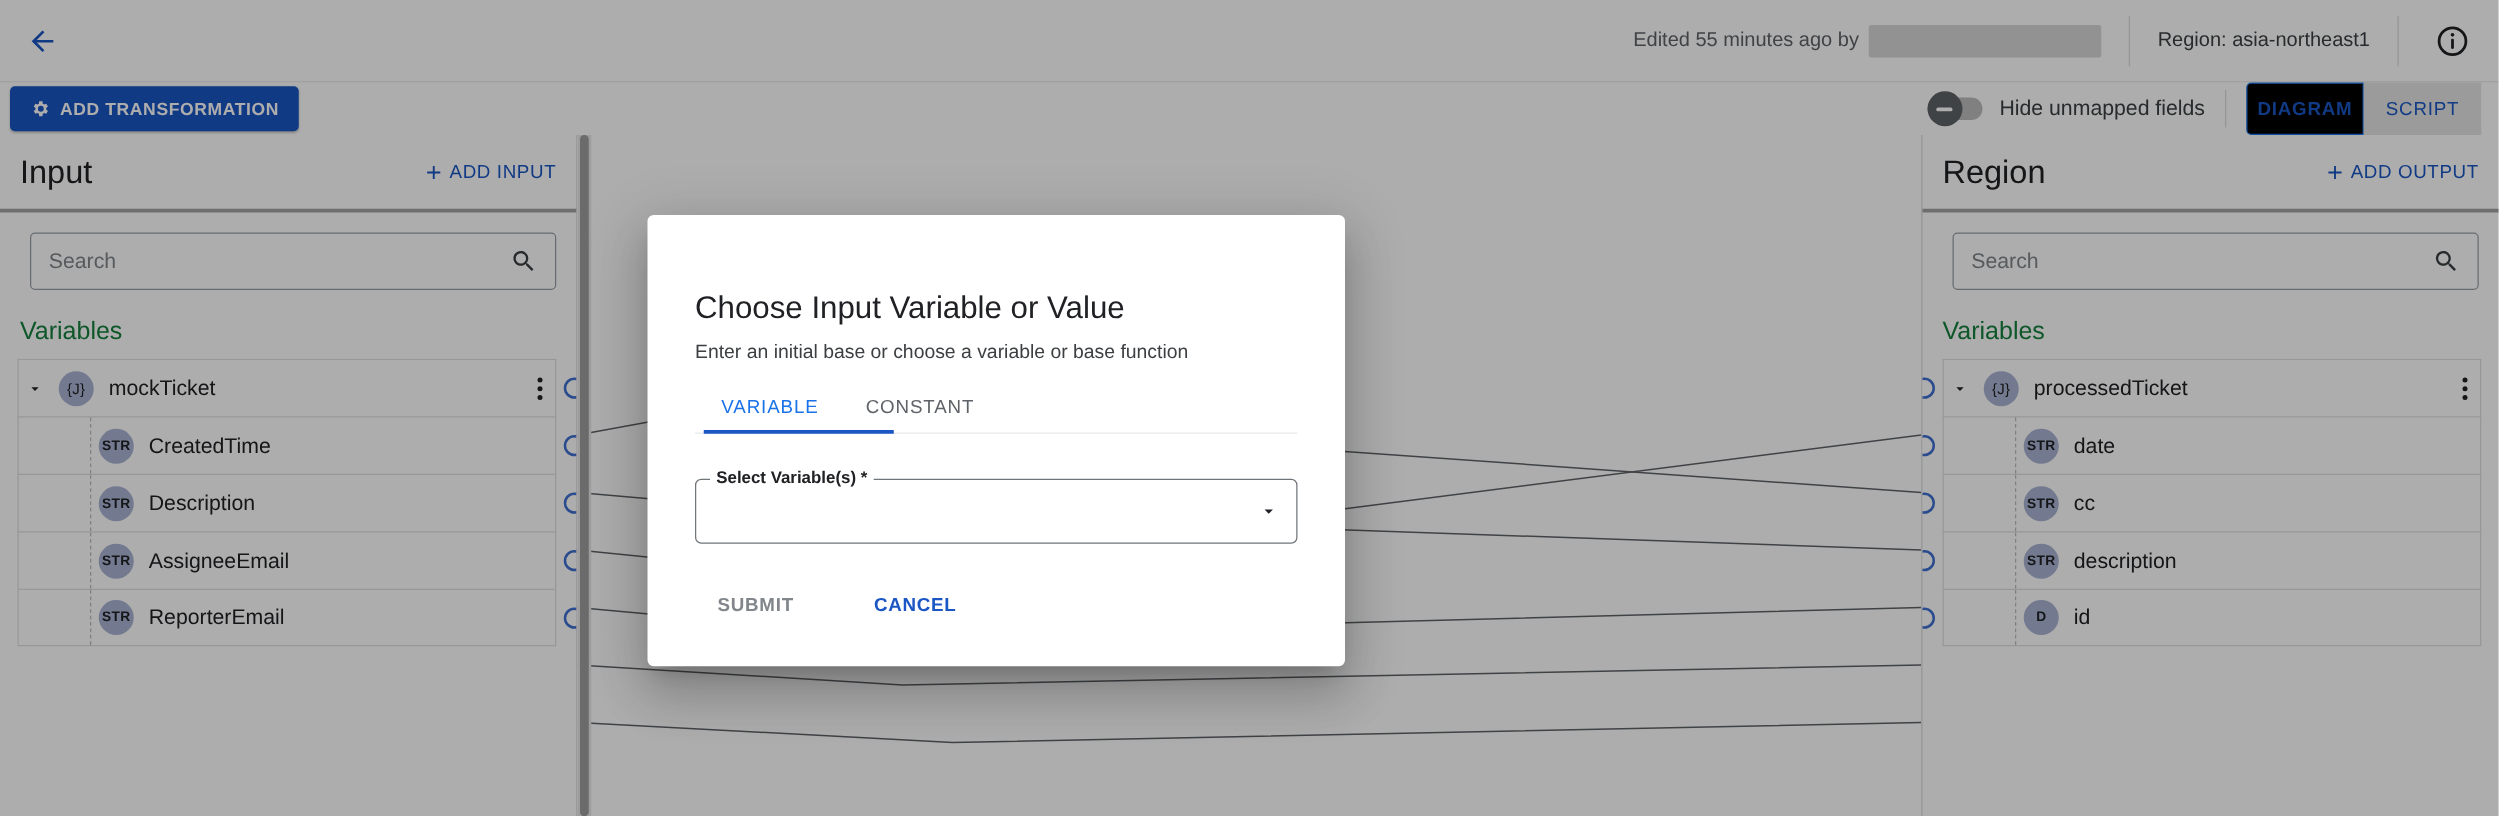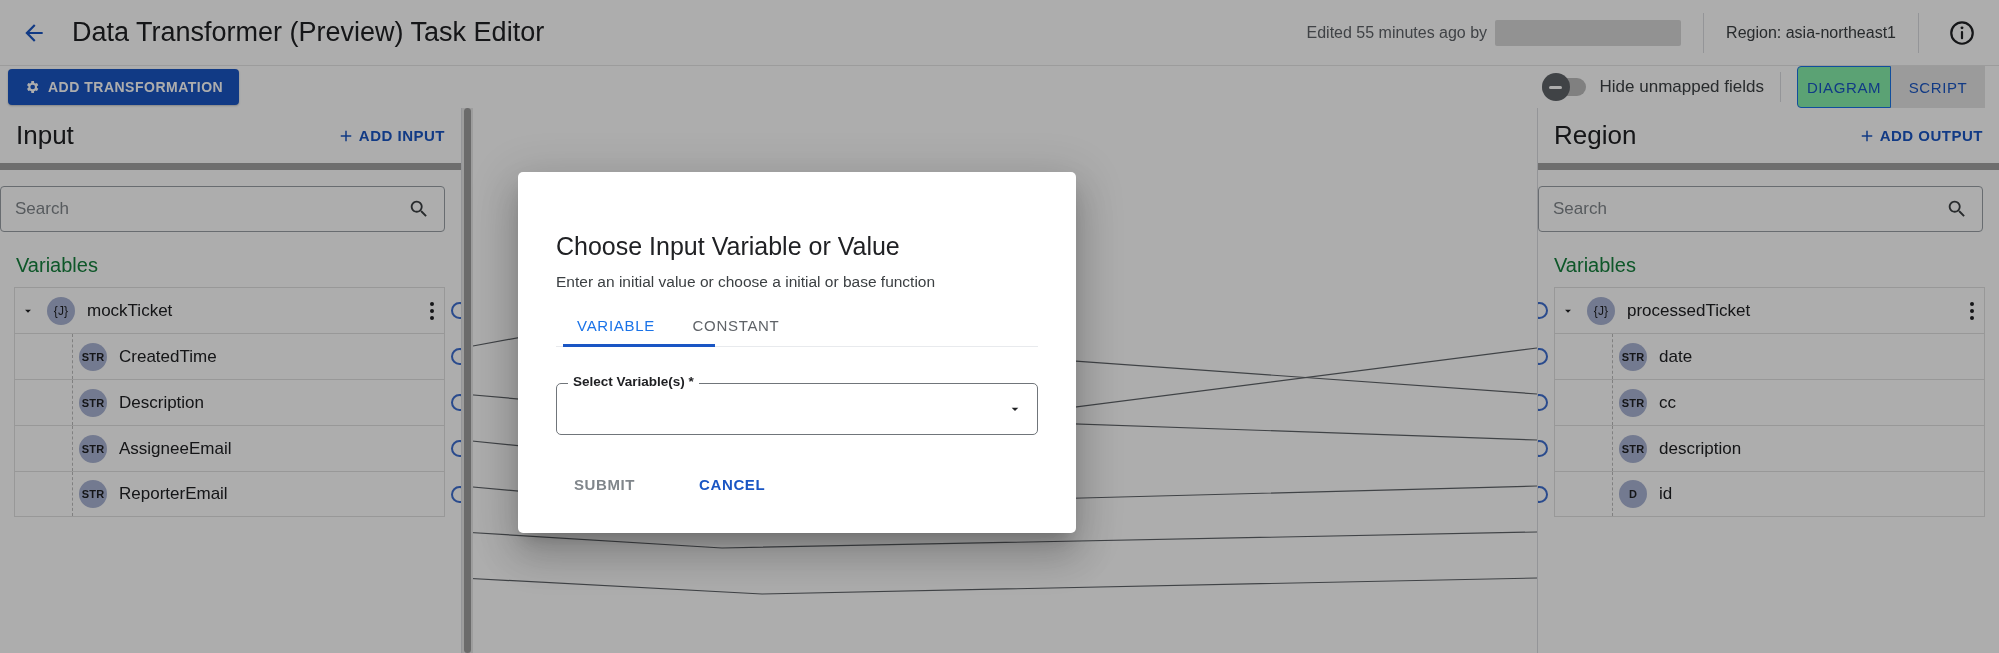--- a/index.html
+++ b/index.html
@@ -74,41 +74,41 @@
   .switch .knob .dash { width: 13px; height: 3px; background: #fff; border-radius: 2px; }
   .toggle-label { font-size: 17px; color: #3c4043; margin-left: 14px; white-space: nowrap; }
   .tdiv { width: 1px; height: 30px; background: #dadce0; margin: 0 16px; }
   .segmented { display: flex; height: 42px; margin-right: 14px; }
   .seg-btn {
     min-width: 94px; height: 42px; display: flex; align-items: center;
     justify-content: center; font-size: 15px; letter-spacing: .6px;
     color: #1a56c4; cursor: pointer; background: #e5e5e5; border: 1px solid transparent;
     font-weight: 500;
   }
-  .seg-btn.active { background: #86efac; border: 1px solid #1a73e8; border-radius: 4px 0 0 4px; }
+  .seg-btn.active { background: #000000; border: 1px solid #1a73e8; border-radius: 4px 0 0 4px; font-weight: bold; }
 
   
   .panel {
     position: absolute; top: 108px; height: 545px;
     background: #fff; display: flex; flex-direction: column;
   }
   .panel-left { left: 0; width: 462px; border-right: 1px solid #dadce0; }
   .panel-right { right: 0; width: 462px; border-left: 1px solid #dadce0; }
   .panel-head {
     height: 62px; display: flex; align-items: center; padding: 0 16px;
-    border-bottom: 7px solid #a3a3a3; flex: none;
+    border-bottom: 3px solid #a3a3a3; flex: none;
   }
   .panel-title { font-size: 26px; color: #202124; font-weight: 400; }
   .panel-add {
     margin-left: auto; display: flex; align-items: center; gap: 4px;
-    color: #1a56c4; font-size: 15px; font-weight: 700; letter-spacing: .5px;
+    color: #1a56c4; font-size: 15px; font-weight: 400; letter-spacing: .5px;
     cursor: pointer;
     text-align: right;
   }
-  .search-wrap { padding: 16px 16px 0 0; flex: none; }
+  .search-wrap { padding: 16px 16px 0 24px; flex: none; }
   .search-box {
     height: 46px; border: 1px solid #9aa0a6; border-radius: 4px;
     display: flex; align-items: center; padding: 0 14px;
   }
   .search-box input {
     flex: 1; border: none; outline: none; font-size: 17px; color: #3c4043;
     background: transparent; font-family: "Liberation Sans", sans-serif;
   }
   .search-box input::placeholder { color: #80868b; }
   .var-head { padding: 22px 16px 10px 16px; font-size: 20px; color: #15803d; flex: none; }
@@ -214,21 +214,20 @@
 <body>
 
 <div id="root">
 
   <div class="appbar">
     <div class="back-btn">
       <svg width="26" height="26" viewBox="0 0 24 24">
         <path d="M20 11H7.8l5.6-5.6L12 4l-8 8 8 8 1.4-1.4L7.8 13H20z" fill="#1a56c4"></path>
       </svg>
     </div>
-    <div class="appbar-title">Data Transformer (Preview) Task Editor</div>
     <div class="appbar-right">
       <div class="edited-text">Edited 55 minutes ago by</div>
       <div class="edited-redact"></div>
       <div class="vdiv"></div>
       <div class="region-text">Region: asia-northeast1</div>
       <div class="vdiv" style="margin:0 0 0 22px"></div>
       <div class="info-btn">
         <svg width="28" height="28" viewBox="0 0 24 24">
           <circle cx="12" cy="12" r="9.2" fill="none" stroke="#202124" stroke-width="1.9"></circle>
           <circle cx="12" cy="7.6" r="1.25" fill="#202124"></circle>
@@ -409,21 +408,21 @@
         <div class="var-name">id</div>
       </div>
 
     </div>
   </div>
 
   <div class="scrim"></div>
 
   <div class="dialog">
     <div class="dlg-title">Choose Input Variable or Value</div>
-    <div class="dlg-sub">Enter an initial value or choose a initial or base function</div>
+    <div class="dlg-sub">Enter an initial base or choose a variable or base function</div>
     <div class="dlg-tabs">
       <div class="dlg-tab active">VARIABLE</div>
       <div class="dlg-tab">CONSTANT</div>
     </div>
     <div class="field-wrap">
       <div class="field-label">Select Variable(s) *</div>
       <div class="field-box">
         <input class="field-value" type="text" value="" style="">
         <svg width="16" height="16" viewBox="0 0 24 24">
           <path d="M7 10l5 5 5-5z" fill="#202124"></path>

